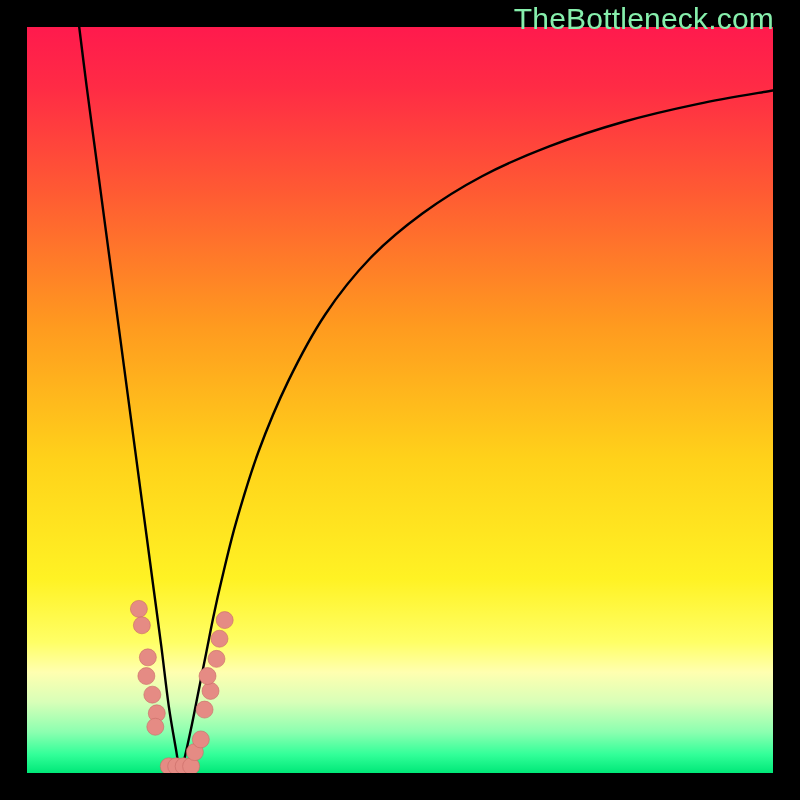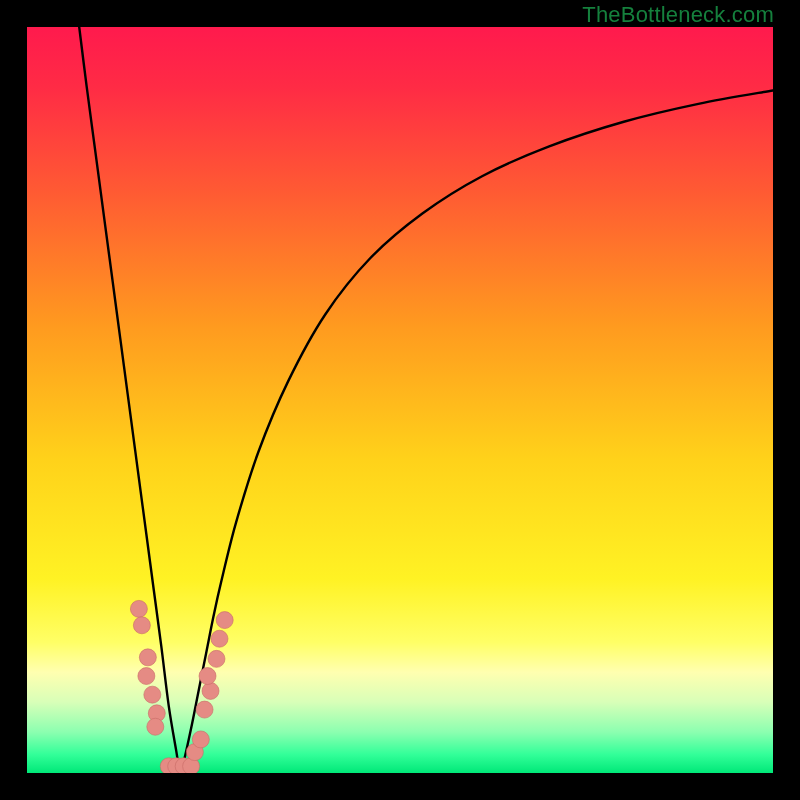--- a/index.html
+++ b/index.html
@@ -11,22 +11,22 @@
     background: #000;
     font-family: Arial, Helvetica, sans-serif;
   }
   .frame {
     position: absolute;
     inset: 0;
     background: #000;
   }
   .watermark {
     position: absolute;
-    color: #15803d;
-    font-size: 22px;
+    color: #86efac;
+    font-size: 30px;
     letter-spacing: 0.2px;
   }
   svg {
     position: absolute;
     left: 0;
     top: 0;
   }
 </style>
 </head>
 <body>

